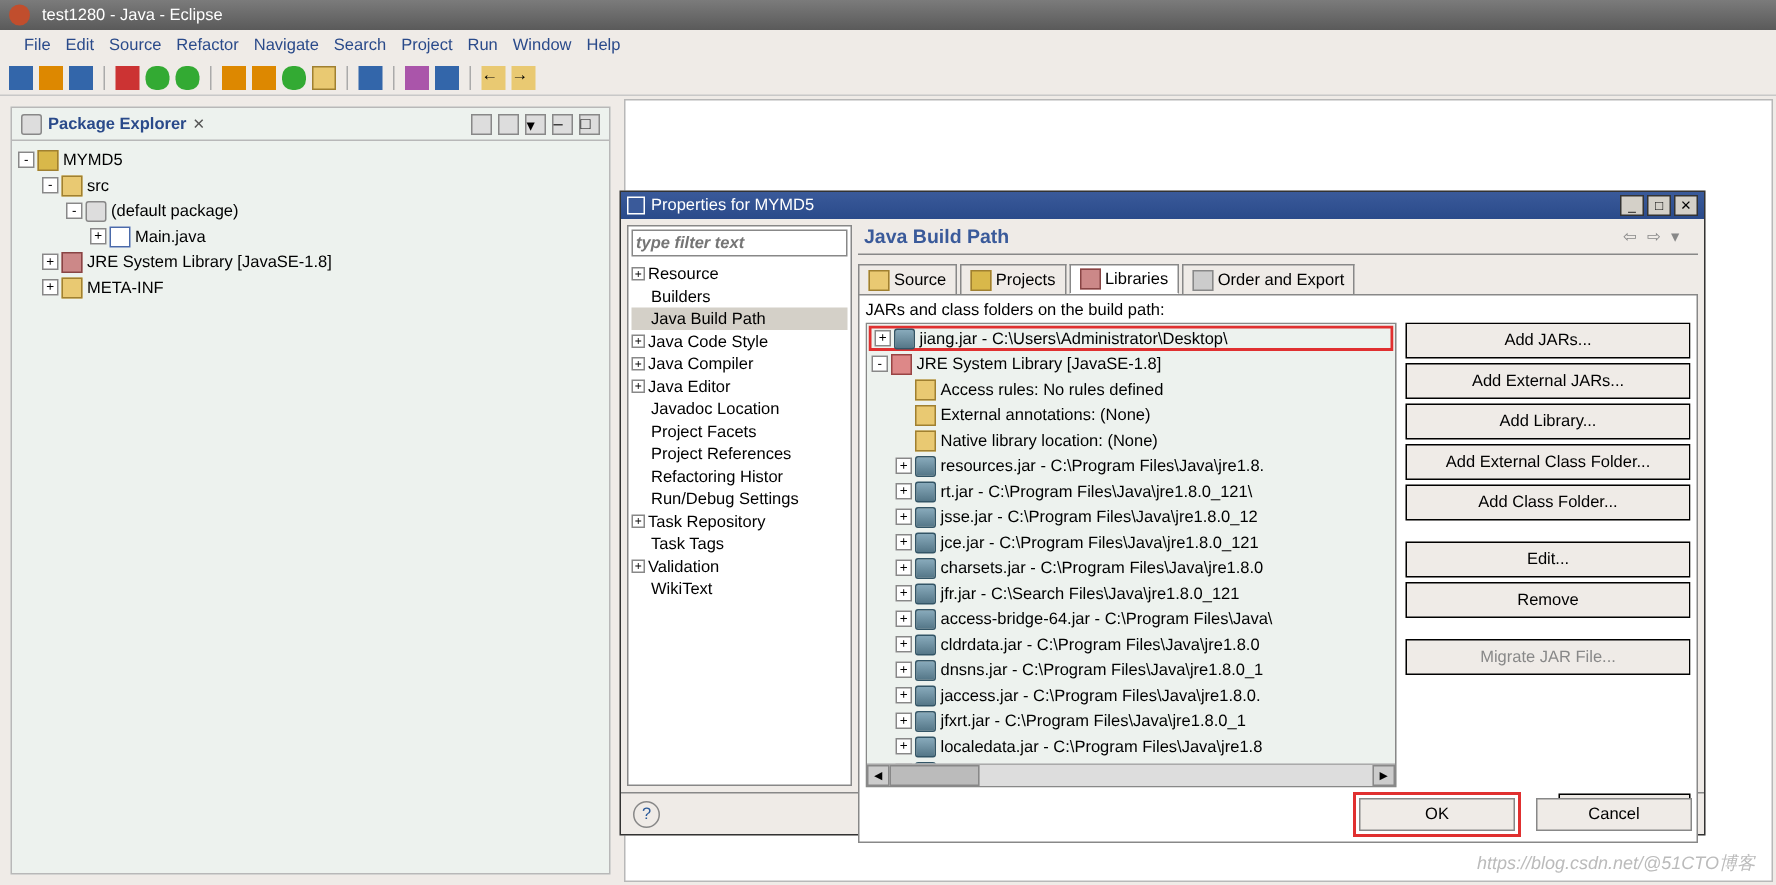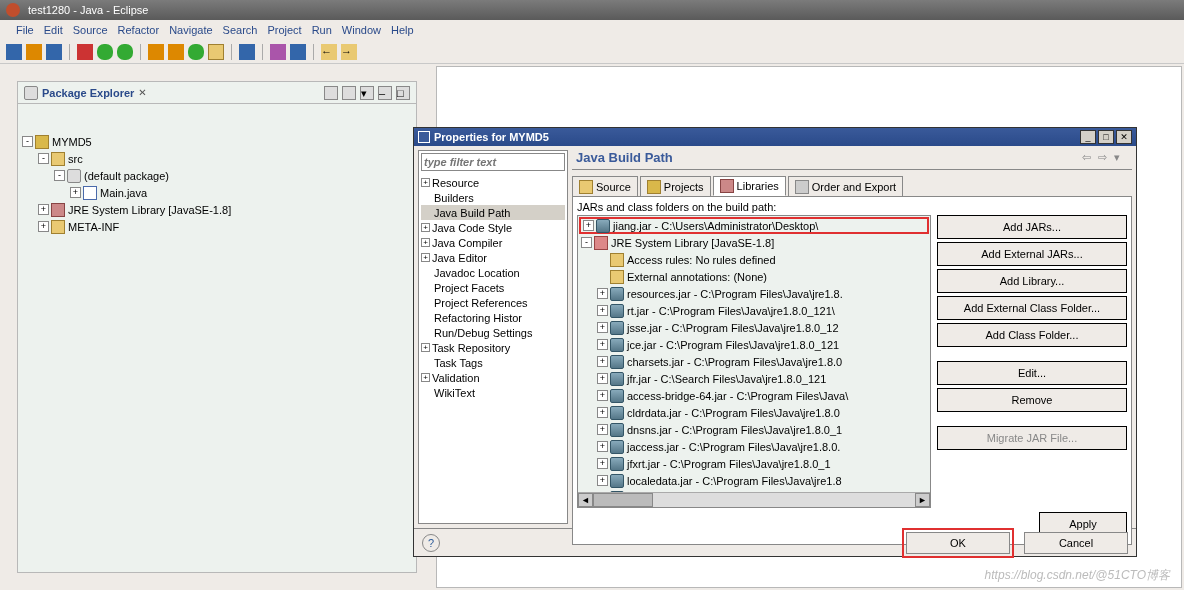--- a/index.html
+++ b/index.html
@@ -7,39 +7,39 @@
 
 .titlebar { background: linear-gradient(#7b7b7b, #5a5a5a); color: #fff; height: 20px; display: flex; align-items: center; padding: 0 6px; }
 .titlebar .close-btn { width: 14px; height: 14px; border-radius: 7px; background: #c14e2d; margin-right: 8px; }
 .menubar { background: #efebe7; height: 20px; display: flex; align-items: center; padding: 0 16px; color: #2a4a8a; }
 .menubar span { margin-right: 10px; cursor: default; }
 .toolbar { background: #efebe7; height: 24px; border-bottom: 1px solid #c8c8c8; display: flex; align-items: center; padding: 0 6px; gap: 4px; }
 .toolbar .tb-icon { width: 16px; height: 16px; display: inline-block; }
 .toolbar .sep { width: 1px; height: 16px; background: #aaa; margin: 0 3px; }
 
 .main-area { position: relative; height: calc(590px - 64px); display: flex; }
-.pkg-panel { width: 400px; background: #edf2ee; border: 1px solid #b8b8b8; margin: 17px; display: flex; flex-direction: column; gap: 25px; }
+.pkg-panel { width: 400px; background: #edf2ee; border: 1px solid #b8b8b8; margin: 7px; display: flex; flex-direction: column; }
 .pkg-header { height: 22px; border-bottom: 1px solid #b8b8b8; display: flex; align-items: center; padding: 0 6px; background: #edf2ee; }
 .pkg-header .title { font-weight: bold; color: #2a4a8a; }
 .pkg-header .close-x { margin-left: 4px; font-size: 10px; color: #555; }
 .pkg-header .spacer { flex: 1; }
 .pkg-header .hd-icon { width: 14px; height: 14px; margin-left: 4px; }
 .pkg-tree { flex: 1; padding: 4px 2px; overflow: auto; }
 .tree-row { display: flex; align-items: center; height: 17px; white-space: nowrap; }
 .tree-row .exp { width: 11px; height: 11px; border: 1px solid #888; background: #fff; margin-right: 2px; text-align: center; line-height: 9px; font-size: 9px; color: #000; cursor: pointer; }
 .tree-row .noexp { width: 11px; margin-right: 2px; }
 .tree-row .t-icon { width: 14px; height: 14px; margin-right: 3px; }
 .tree-row .label { color: #000; }
 
 .right-area { flex: 1; background: #fff; border: 1px solid #b8b8b8; margin: 2px; }
 
 
 .dialog { position: absolute; left: 413px; top: 127px; width: 724px; height: 430px; background: #efebe7; border: 1px solid #333; }
 .dialog-titlebar { background: linear-gradient(#3a5a9a, #2a4a8a); height: 18px; display: flex; align-items: center; padding: 0 4px; color: #fff; }
-.dialog-titlebar .d-title { flex: 1; font-weight: bold; }
+.dialog-titlebar .d-title { flex: 1; font-weight: normal; }
 .dialog-winbtn { width: 16px; height: 14px; background: #d4d0c8; border: 1px solid #333; margin-left: 2px; text-align: center; line-height: 12px; font-size: 9px; color: #000; cursor: pointer; }
 
 .dialog-body { display: flex; height: calc(100% - 46px); }
 .dialog-nav { width: 150px; background: #fff; border: 1px solid #888; margin: 4px; display: flex; flex-direction: column; }
 .filter-input { border: 1px solid #888; margin: 2px; padding: 2px; color: #888; font-style: italic; font-weight: bold; }
 .nav-tree { flex: 1; overflow: auto; padding: 2px; }
 .nav-row { display: flex; align-items: center; height: 15px; white-space: nowrap; }
 .nav-row .exp { width: 9px; height: 9px; border: 1px solid #888; background: #fff; margin-right: 2px; text-align: center; line-height: 7px; font-size: 8px; cursor: pointer; }
 .nav-row .noexp { width: 9px; margin-right: 2px; }
 .nav-row.sel { background: #d4d0c8; }
@@ -315,20 +315,25 @@
               <div class="tree-row" style="padding-left:18px">
                   <span class="noexp"></span>
                   <span class="ic ic-folder t-icon"></span>
                   <span class="label">Access rules: No rules defined</span>
                 </div>
               <div class="tree-row" style="padding-left:18px">
                   <span class="noexp"></span>
                   <span class="ic ic-folder t-icon"></span>
                   <span class="label">External annotations: (None)</span>
                 </div>
+              <div class="tree-row" style="padding-left:18px">
+                  <span class="noexp"></span>
+                  <span class="ic ic-folder t-icon"></span>
+                  <span class="label">Native library location: (None)</span>
+                </div>
               <div id="jars-list">
                   <div class="tree-row" style="padding-left: 18px;">
                     <span class="exp">+</span>
                     <span class="ic ic-jar t-icon"></span>
                     <span class="label">resources.jar - C:\Program Files\Java\jre1.8.</span>
                   </div>
                   <div class="tree-row" style="padding-left: 18px;">
                     <span class="exp">+</span>
                     <span class="ic ic-jar t-icon"></span>
                     <span class="label">rt.jar - C:\Program Files\Java\jre1.8.0_121\</span>

